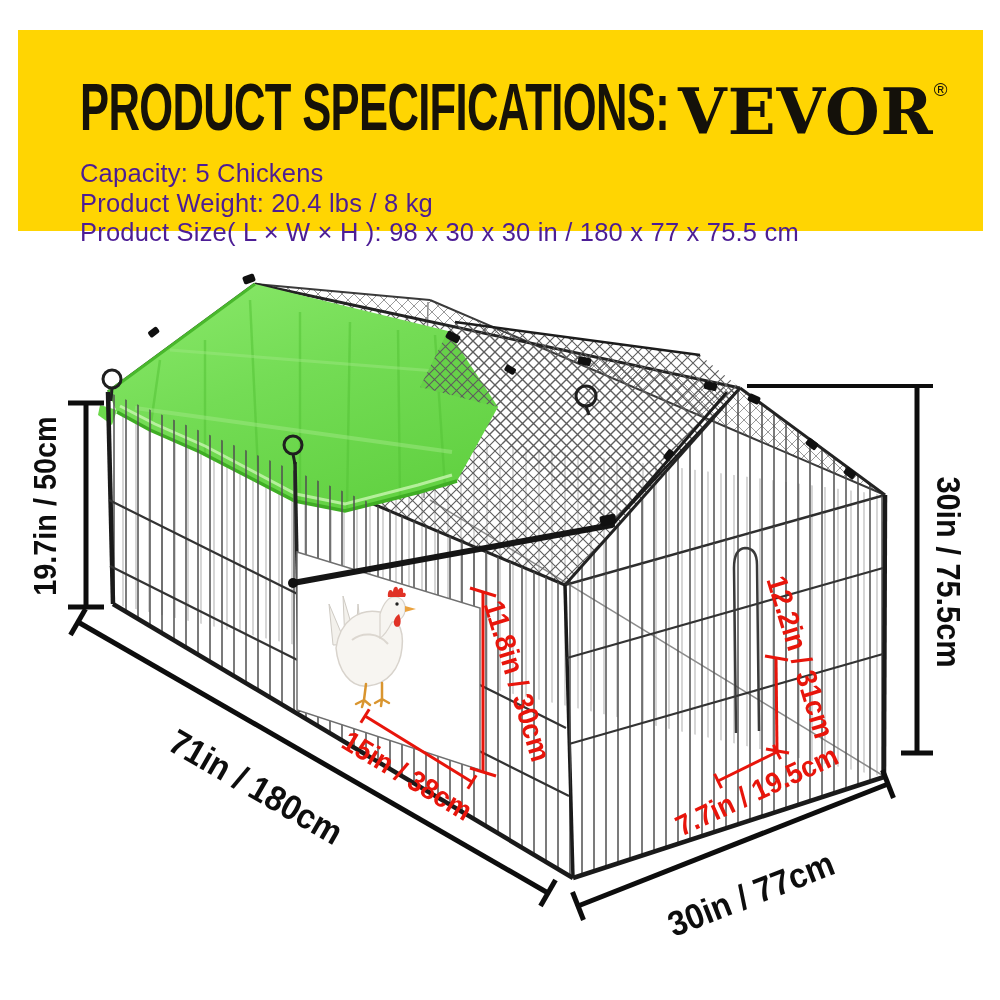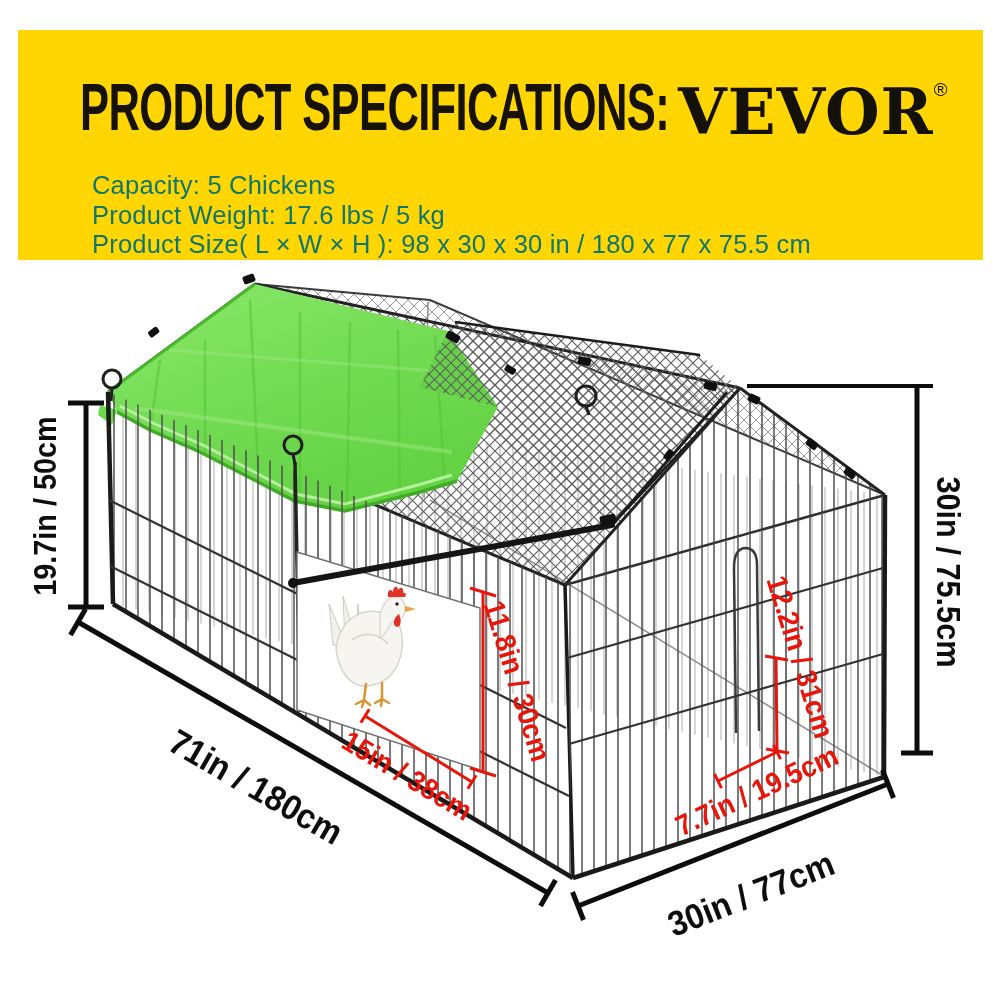--- a/index.html
+++ b/index.html
@@ -1,50 +1,50 @@
 <!DOCTYPE html>
 <html><head>
 <meta charset="utf-8">
 <style>
   html,body{margin:0;padding:0;background:#fff;}
   body{width:1000px;height:1000px;position:relative;overflow:hidden;
        font-family:"Liberation Sans",sans-serif;-webkit-font-smoothing:antialiased;}
 
   
-  .banner{position:absolute;left:18px;top:30px;width:965px;height:230px;
+  .banner{position:absolute;left:18px;top:30px;width:965px;height:201px;
           background:#FFD502;}
   .banner-title{position:absolute;left:62px;top:44px;margin:0;
           font-size:66px;line-height:1;font-weight:800;letter-spacing:-1px;
           color:#161208;transform:scaleX(0.66);transform-origin:0 0;white-space:nowrap;}
   .brand{position:absolute;left:660px;top:50px;margin:0;
           font-family:"DejaVu Serif",serif;font-weight:bold;font-size:64px;
           line-height:1;color:#14110a;letter-spacing:1px;transform:scaleX(0.98);
           transform-origin:0 0;white-space:nowrap;}
   .brand sup{font-size:19px;font-family:"Liberation Sans",sans-serif;font-weight:400;
           vertical-align:38px;letter-spacing:0;}
-  .specs{position:absolute;left:62px;top:129px;margin:12px;color:#0f766e;}
+  .specs{position:absolute;left:62px;top:129px;margin:0;color:#4c1d95;}
   .specs p{margin:0;font-size:25.5px;line-height:29.5px;letter-spacing:0.2px;}
 
   
   .scene{position:absolute;left:0;top:0;width:1000px;height:1000px;}
   svg{position:absolute;left:0;top:0;}
 
   .dim{position:absolute;white-space:nowrap;font-weight:700;color:#0d0d0d;
        transform-origin:center center;}
   .dim.red{color:#E8150B;}
 </style>
 </head>
 <body>
 
 <div class="banner">
   <h1 class="banner-title">PRODUCT SPECIFICATIONS:</h1>
   <div class="brand"><span>VEVOR</span><sup>®</sup></div>
   <div class="specs">
     <p>Capacity: 5 Chickens</p>
-    <p>Product Weight: 17.6 lbs / 5 kg</p>
+    <p>Product Weight: 20.4 lbs / 8 kg</p>
     <p>Product Size( L × W × H ): 98 x 30 x 30 in / 180 x 77 x 75.5 cm</p>
   </div>
 </div>
 
 <div class="scene">
 
 <svg width="1000" height="1000" viewBox="0 0 1000 1000">
   <defs>
     <pattern id="pvw" width="12" height="12" patternUnits="userSpaceOnUse">
       <line x1="6" y1="0" x2="6" y2="12" stroke="#4f4f4f" stroke-width="1.5"></line>

